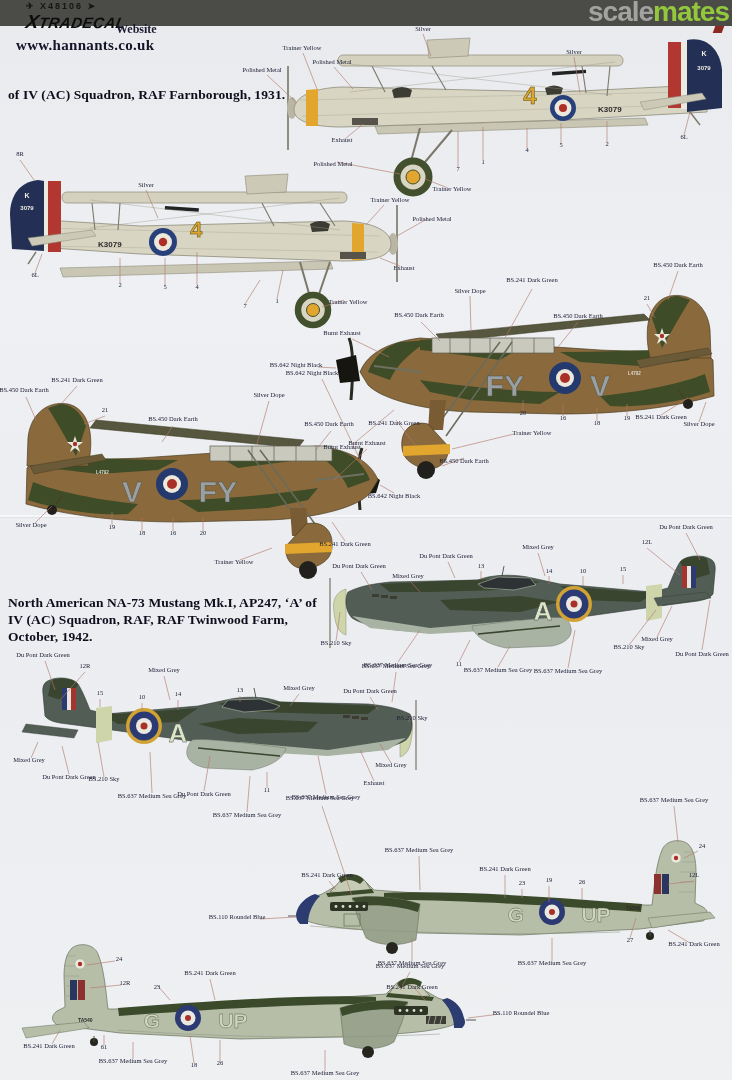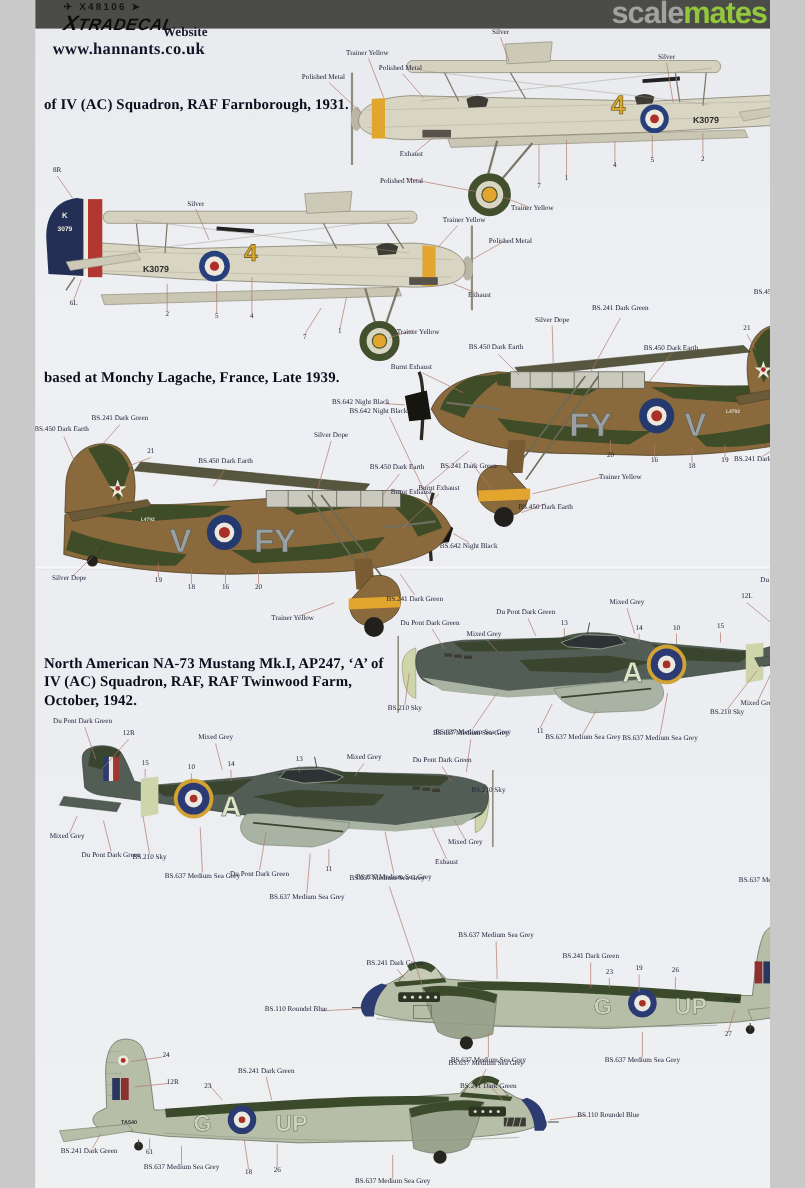--- a/index.html
+++ b/index.html
@@ -1,16 +1,16 @@
 <!DOCTYPE html>
 <html><head>
 <meta charset="utf-8">
 <style>
   html,body{margin:0;padding:0;background:#c9c9c9;}
-  .sheet{position:relative;width:668px;height:1080px;margin:0 auto;overflow:hidden;
+  .sheet{position:relative;width:732px;height:1080px;margin:0 auto;overflow:hidden;
     background:linear-gradient(180deg,#e8eaed 0%,#eef0f3 28%,#ecedf1 55%,#eef0f2 100%);
     font-family:"Liberation Serif",serif;}
   .topbar{position:absolute;left:0;top:0;width:732px;height:26px;background:#4b4b48;}
   .corner-accent{position:absolute;left:714px;top:26px;width:9px;height:7px;background:#8a2a22;transform:skewX(-20deg);}
   .logo{position:absolute;left:26px;top:1px;color:#0f0f0f;line-height:11px;}
   .logo .l1{font:700 9px "Liberation Sans",sans-serif;letter-spacing:2px;color:#151515;}
   .logo .l2{font:italic 800 15px "Liberation Sans",sans-serif;letter-spacing:.5px;transform:skewX(-10deg);color:#0c0c0c;}
   .logo .bigx{font-size:19px;}
   .weblabel{position:absolute;left:116px;top:22px;font:700 12px "Liberation Serif",serif;color:#1a1a30;}
   .weburl{position:absolute;left:16px;top:37px;font:700 15px "Liberation Serif",serif;color:#15152a;letter-spacing:.3px;}
@@ -43,21 +43,20 @@
   <div class="weblabel">Website</div>
   <div class="weburl">www.hannants.co.uk</div>
   <div class="scalemates">
     <span class="s1">scale</span><span class="s2">mates</span>
   </div>
 
   <div class="sec-title" style="left:8px;top:86px">
     <div>of IV (AC) Squadron, RAF Farnborough, 1931.</div>
   </div>
   <div class="sec-title" style="left:8px;top:334px">
-    <div>based at Monchy Lagache, France, Late 1939.</div>
   </div>
   <div class="sec-title" style="left:8px;top:594px">
     <div>North American NA-73 Mustang Mk.I, AP247, ‘A’ of</div>
     <div>IV (AC) Squadron, RAF, RAF Twinwood Farm,</div>
     <div>October, 1942.</div>
   </div>
 
   <div class="crease" style="top:515px"></div>
   <div class="crease2" style="top:517px"></div>
 

